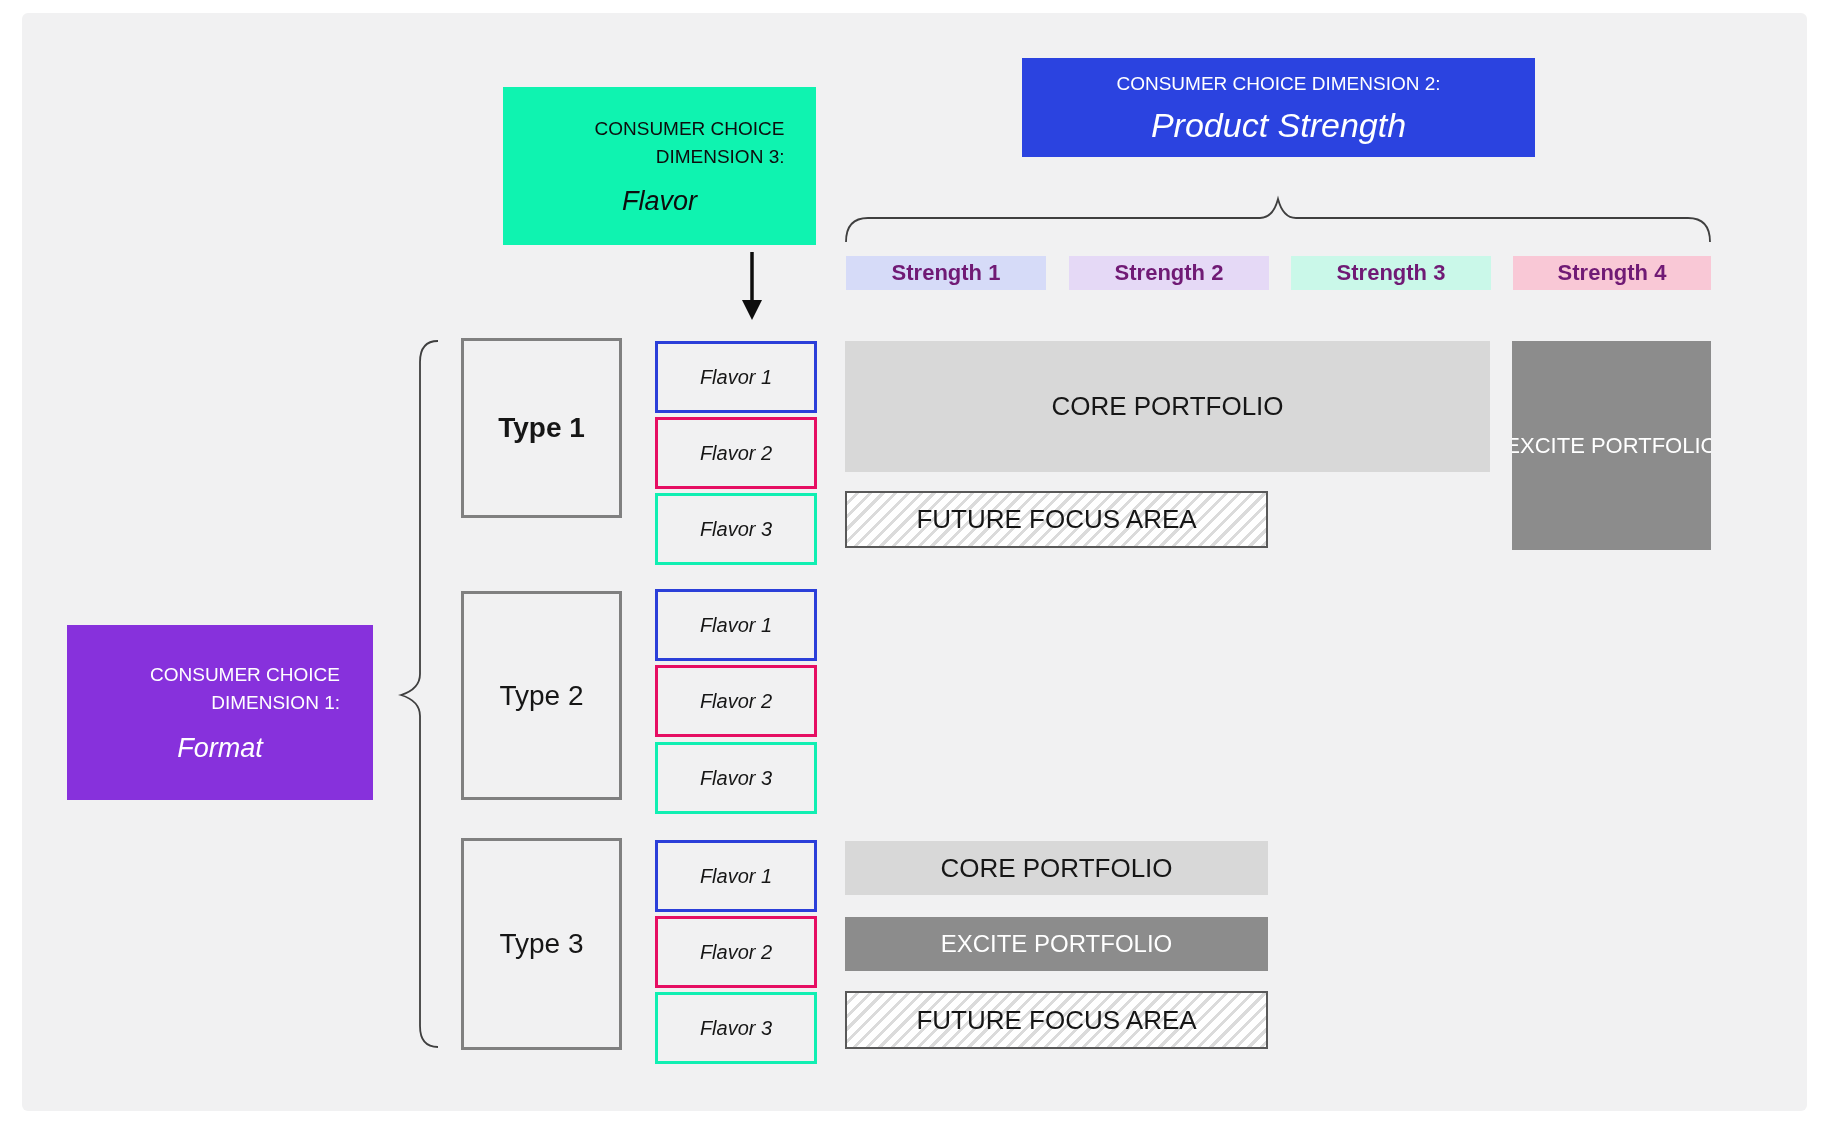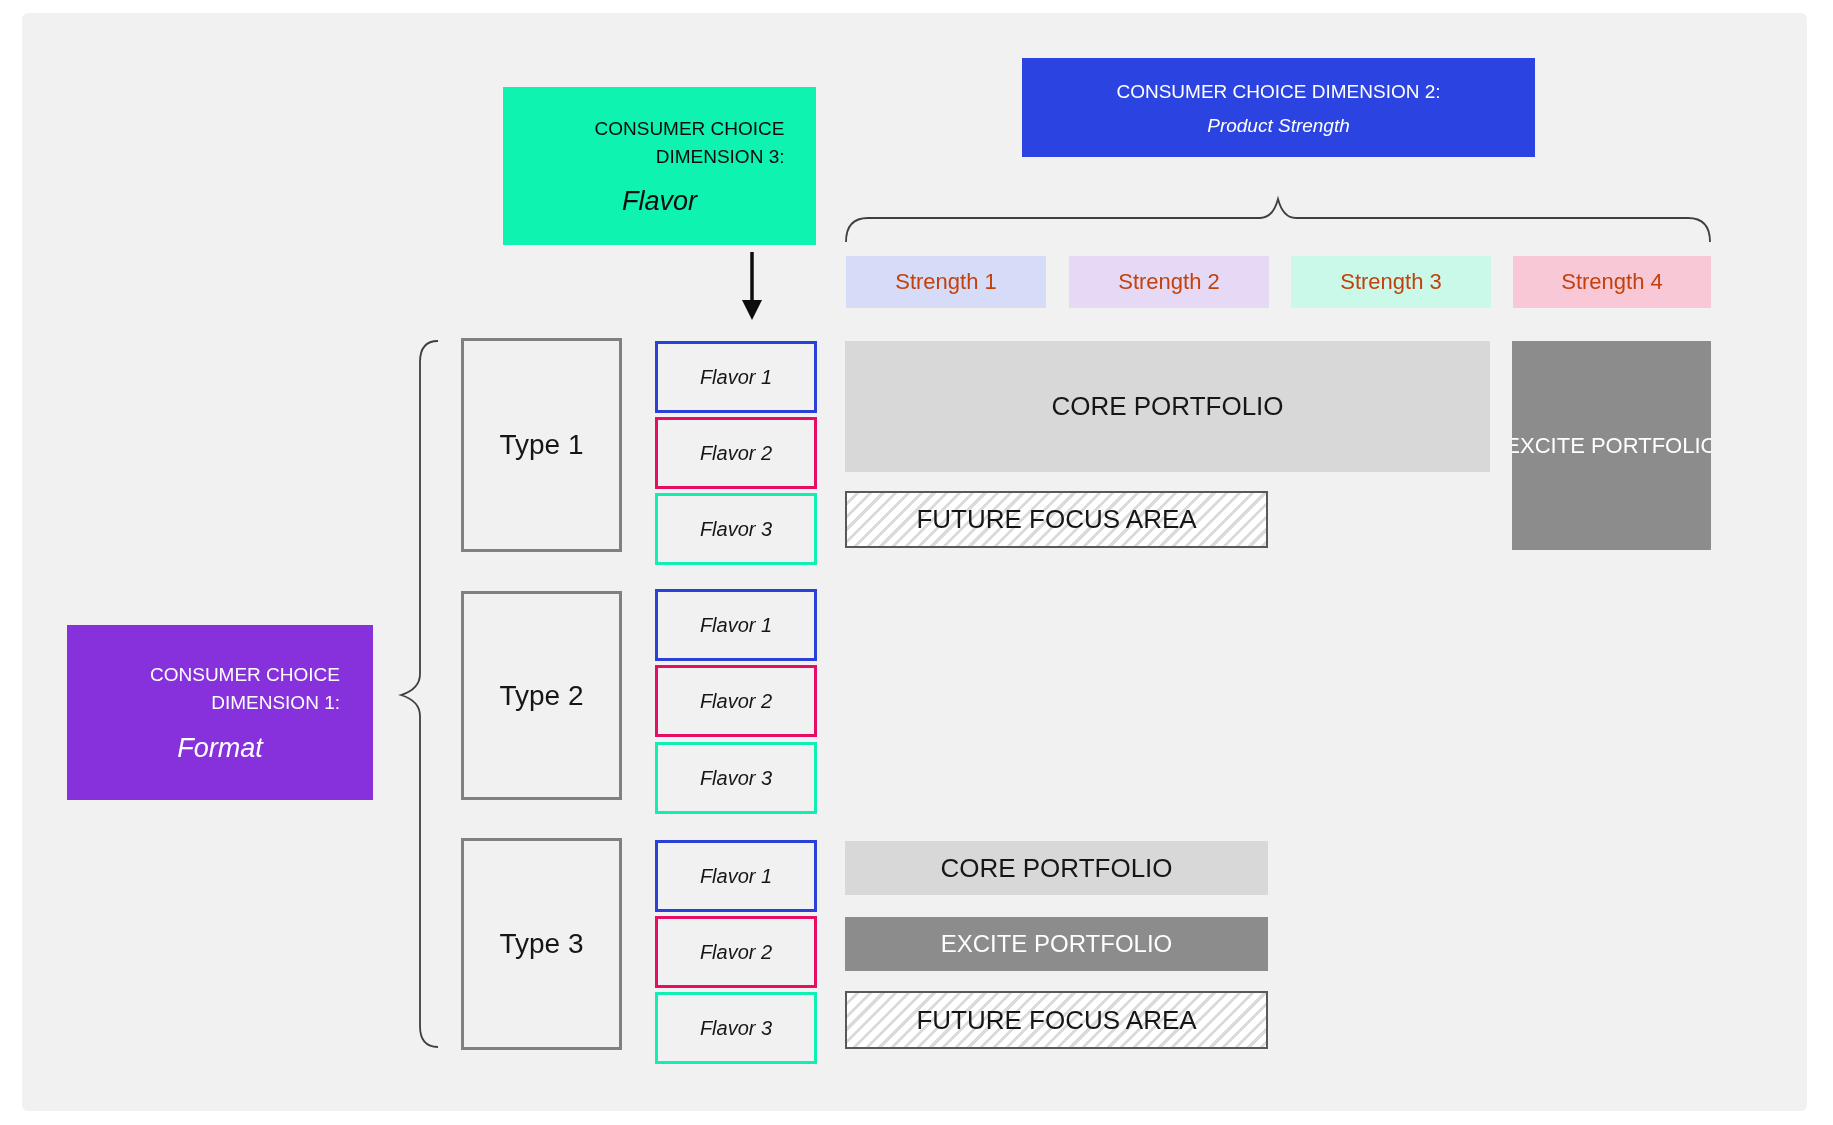--- a/index.html
+++ b/index.html
@@ -57,53 +57,53 @@
     gap: 16px;
   }
   .dim3 .dim-heading { width: 250px; }
 
   .dim2 {
     left: 1022px; top: 58px; width: 513px; height: 99px;
     background: var(--dim2, #2b43e0);
     color: #ffffff;
     gap: 9px;
   }
-  .dim2 .dim-value { font-size: 19px; }
+  .dim2 .dim-value { font-size: 34px; }
 
   .dim1 {
     left: 67px; top: 625px; width: 306px; height: 175px;
     background: var(--dim1, #8731dc);
     color: #ffffff;
     gap: 17px;
   }
   .dim1 .dim-heading { width: 240px; }
 
   .strength-header {
     position: absolute;
-    top: 256px; height: 52px;
-    display: flex; align-items: center; justify-content: center;
-    font-weight: normal;
+    top: 256px; height: 34px;
+    display: flex; align-items: center; justify-content: center;
+    font-weight: bold;
     font-size: 22px;
-    color: #c2410c;
+    color: #701a75;
   }
   .s1 { left: 846px;  width: 200px; background: var(--s1, #d6dbf8); }
   .s2 { left: 1069px; width: 200px; background: var(--s2, #e5d9f6); }
   .s3 { left: 1291px; width: 200px; background: var(--s3, #caf8e9); }
   .s4 { left: 1513px; width: 198px; background: var(--s4, #f9c8d6); text-align: center; }
 
   .type-box {
     position: absolute;
     left: 461px; width: 161px;
     border: 3px solid var(--typeBorder, #808080);
     box-sizing: border-box;
     display: flex; align-items: center; justify-content: center;
     font-size: 28px;
     color: #161616;
   }
-  .t1 { top: 338px; height: 214px; }
+  .t1 { top: 338px; height: 180px; font-weight: bold; }
   .t2 { top: 591px; height: 209px; }
   .t3 { top: 838px; height: 212px; }
 
   .flavor-box {
     position: absolute;
     left: 655px; width: 162px; height: 72px;
     box-sizing: border-box;
     border: 3px solid;
     display: flex; align-items: center; justify-content: center;
     font-size: 20px;

